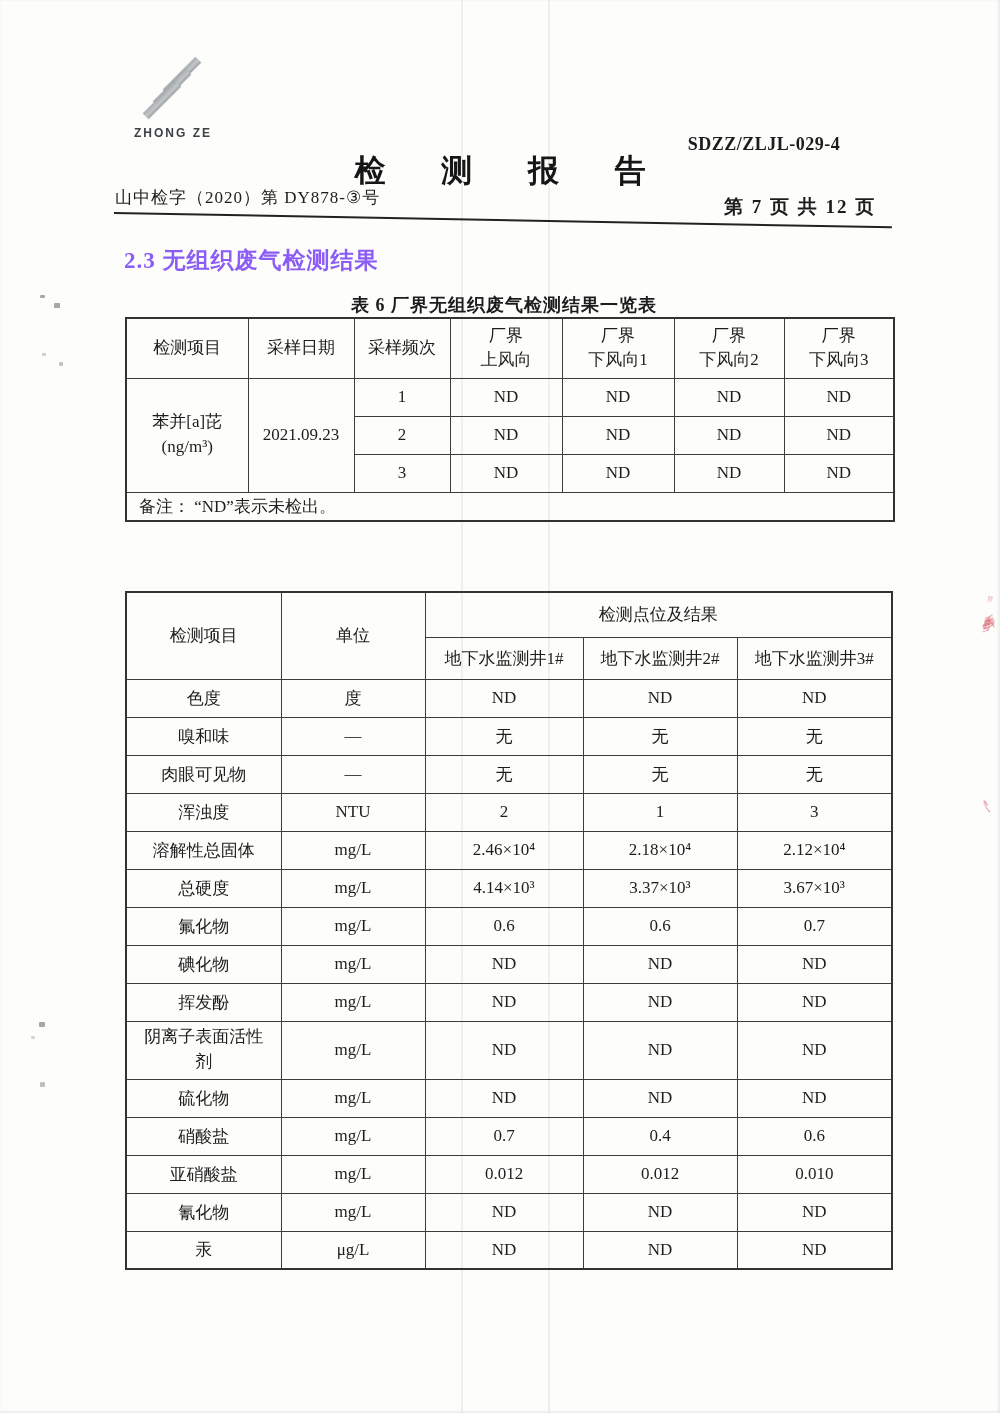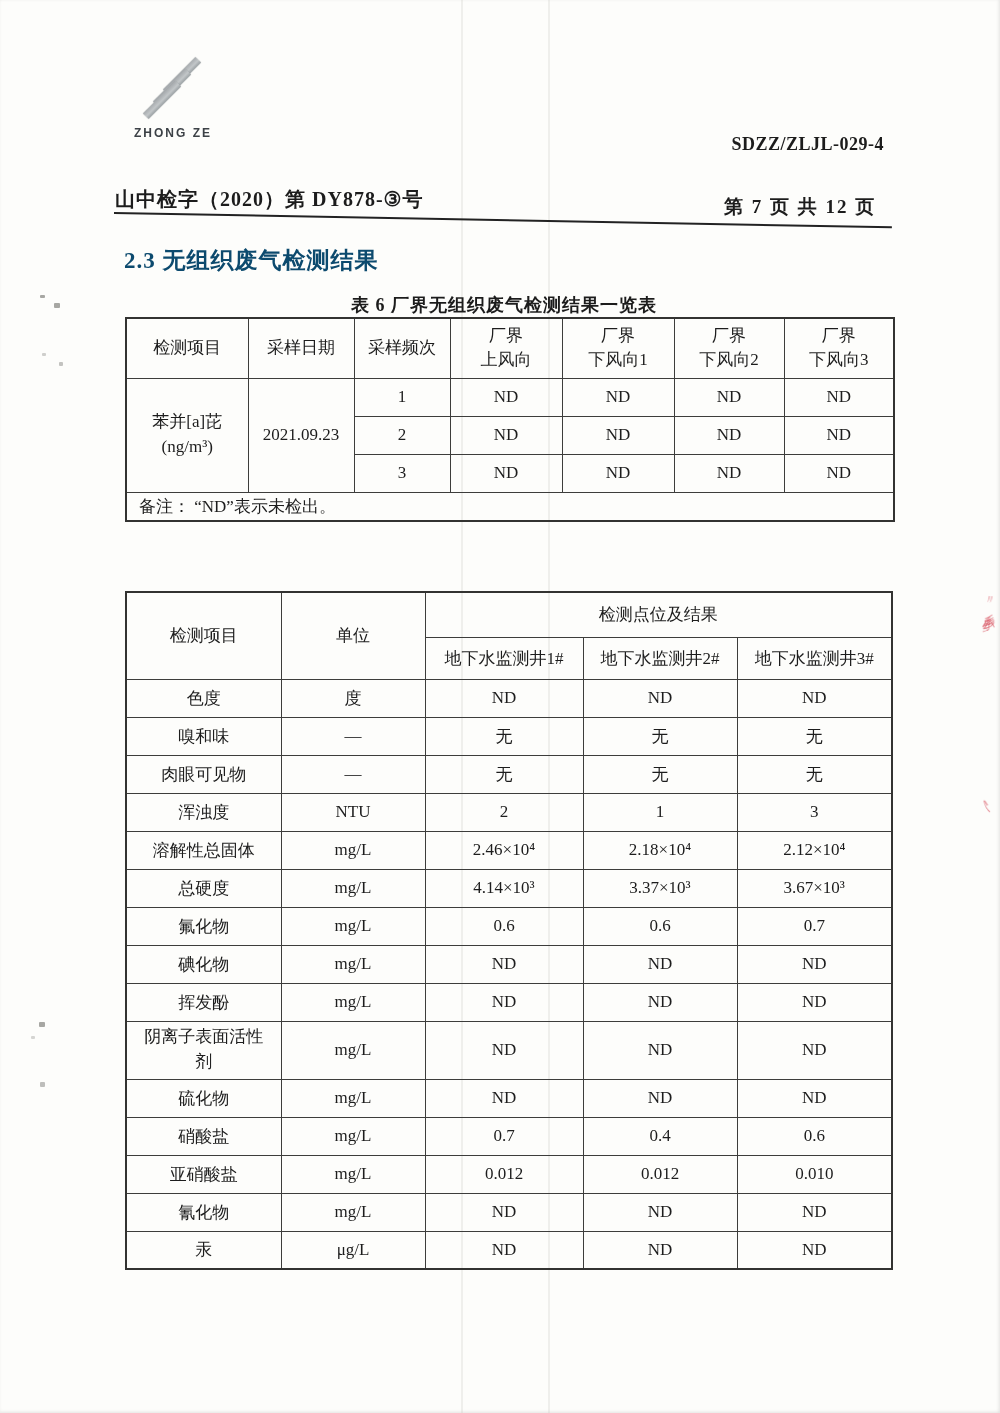--- a/index.html
+++ b/index.html
@@ -33,31 +33,31 @@
     position: absolute; width: 46px; height: 8px;
     transform: rotate(-45deg);
     background: linear-gradient(180deg, #a7abae 0%, #c2c6c8 55%, #9aa0a3 100%);
     box-shadow: 0 0 1px rgba(120,125,128,0.6);
   }
   .logo-stripe.s1 { left: 26px; top: 8px; }
   .logo-stripe.s2 { left: 16px; top: 20px; }
   .logo-stripe.s3 { left: 6px;  top: 32px; }
   .logo-text { margin-top: 10px; font-family: "Liberation Sans", sans-serif; font-weight: bold; font-size: 12px; letter-spacing: 2px; color: #3c4146; }
 
-  .doc-code { position: absolute; left: 684px; top: 134px; width: 200px; text-align: right; font-weight: bold; font-size: 18px; letter-spacing: 0.5px; }
+  .doc-code { position: absolute; left: 664px; top: 134px; width: 200px; text-align: center; font-weight: bold; font-size: 18px; letter-spacing: 0.5px; }
 
   .report-title { position: absolute; left: 0; right: 0; top: 150px; text-align: center; font-size: 31px; font-weight: bold; letter-spacing: 24px; text-indent: 24px; color: #161616; }
 
-  .report-no { position: absolute; left: 115px; top: 186px; font-size: 20px; font-weight: bold; letter-spacing: 1px; }
+  .report-no { position: absolute; left: 115px; top: 186px; font-size: 17px; font-weight: normal; letter-spacing: 1px; }
   .page-info { position: absolute; left: 700px; top: 194px; width: 200px; text-align: center; font-size: 19px; font-weight: bold; letter-spacing: 2px; }
 
   .header-rule { position: absolute; left: 114px; top: 212px; width: 778px; height: 0; border-bottom: 2.5px solid #222; transform: rotate(1.05deg); transform-origin: left center; }
 
   
-  .sec-heading { position: absolute; font-size: 23px; font-weight: bold; letter-spacing: 1px; color: #0c4a6e; }
+  .sec-heading { position: absolute; font-size: 23px; font-weight: bold; letter-spacing: 1px; color: #8b5cf6; }
   .sec-23 { left: 124px; top: 245px; }
   .sec-24 { left: 124px; top: 527px; }
 
   .tbl-caption { position: absolute; left: 8px; right: 0; text-align: center; font-size: 18px; font-weight: bold; letter-spacing: 1px; }
   .cap-6 { top: 293px; }
   .cap-7 { top: 566px; }
 
   
   table { border-collapse: collapse; table-layout: fixed; }
   .tbl { position: absolute; left: 125px; background: transparent; }
@@ -104,20 +104,21 @@
   <div class="logo">
     <div class="logo-stripes">
       <div class="logo-stripe s1"></div>
       <div class="logo-stripe s2"></div>
       <div class="logo-stripe s3"></div>
     </div>
     <div class="logo-text">ZHONG ZE</div>
   </div>
 
   <div class="doc-code">SDZZ/ZLJL-029-4</div>
+  <div class="report-title">检 测 报 告</div>
   <div class="report-no">山中检字（2020）第 DY878-③号</div>
   <div class="page-info">第 7 页  共 12 页</div>
   <div class="header-rule"></div>
 
   <div class="sec-heading sec-23">2.3 无组织废气检测结果</div>
   <div class="tbl-caption cap-6">表 6   厂界无组织废气检测结果一览表</div>
 
   <table class="tbl tbl6">
     <colgroup>
       <col style="width:122px">

